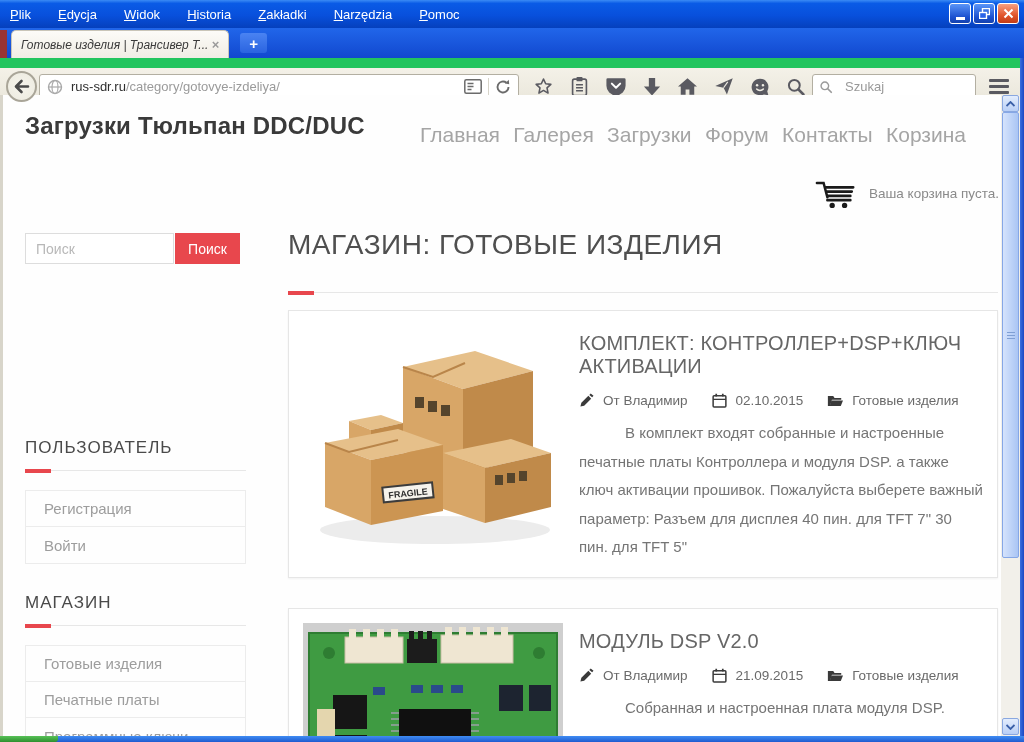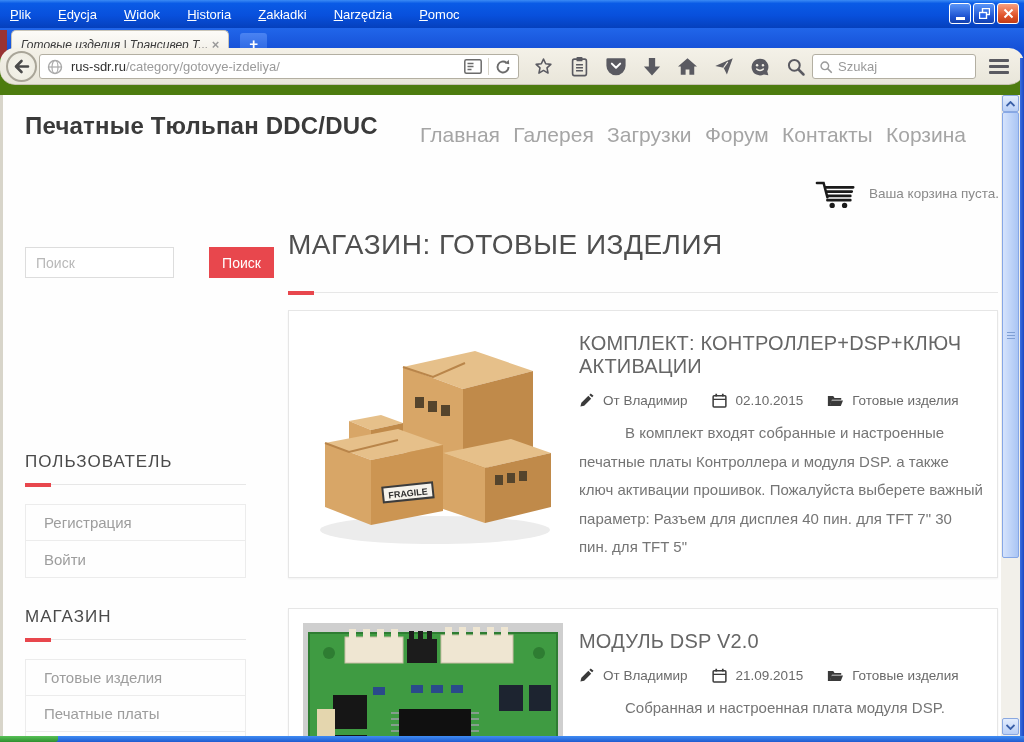--- a/index.html
+++ b/index.html
@@ -1,18 +1,18 @@
 <!DOCTYPE html>
 <html><head>
 <meta charset="utf-8">
 <style>
   * { margin:0; padding:0; box-sizing:border-box; }
   html,body { width:1024px; height:742px; overflow:hidden; }
   body { font-family:"Liberation Sans", sans-serif; background:#fff; position:relative; }
-  .screen { position:absolute; inset:0; width:1024px; height:742px; overflow:hidden; background:#4d7c0f; }
+  .screen { position:absolute; inset:0; width:1024px; height:742px; overflow:hidden; background:#22c55e; }
 
   
   .titlebar { position:absolute; top:0; left:0; right:0; height:28px;
     background:linear-gradient(#3b8bf5 0%, #0a5be6 12%, #0850dc 55%, #0540bd 100%);
     display:flex; align-items:center; padding-left:10px; }
   .menu-item { display:inline-block; color:#fff; font-size:13px; margin-right:27px; cursor:default; }
   .menu-item::first-letter { text-decoration:underline; }
   .win-buttons { position:absolute; right:5px; top:3px; display:flex; gap:2px; }
   .win-btn { width:22px; height:21px; border-radius:3px; border:1px solid #fff;
     display:flex; align-items:center; justify-content:center; }
@@ -28,37 +28,37 @@
     background:linear-gradient(#fcfbf8,#f0ede4); border:1px solid #c9c5b8; border-bottom:none;
     border-radius:5px 5px 0 0; display:flex; align-items:center; padding:0 9px;
     font-size:12px; color:#3a3a3a; }
   .tab-label { white-space:nowrap; overflow:hidden; }
   .tab-close { margin-left:auto; color:#9a9a9a; font-size:13px; font-weight:bold; line-height:1; }
   .newtab-btn { position:absolute; left:240px; bottom:5px; width:27px; height:20px; border-radius:3px;
     background:linear-gradient(#4a83f2,#2a64e0); color:#fff; font-size:15px; font-weight:bold;
     display:flex; align-items:center; justify-content:center; }
 
   
-  .navbar { position:absolute; top:48px; left:0; right:0; height:37px;
-    background:linear-gradient(#f4f1e8,#e9e6da); border-bottom:1px solid #c7c3b4;border-radius:15px; }
+  .navbar { position:absolute; top:68px; left:0; right:0; height:37px;
+    background:linear-gradient(#f4f1e8,#e9e6da); border-bottom:1px solid #c7c3b4; }
   .back-btn { position:absolute; left:6px; top:3px; width:31px; height:31px; border-radius:50%;
     background:radial-gradient(#f6f4ec,#eceadf); border:2px solid #a9a598;
     display:flex; align-items:center; justify-content:center; z-index:2; }
   .urlbar { position:absolute; left:39px; top:6px; width:480px; height:25px; background:#fff;
     border:1px solid #b3afa2; border-radius:3px; display:flex; align-items:center; padding:0 7px; }
   .url-text { font-size:13px; margin-left:8px; flex:1; white-space:nowrap; overflow:hidden; }
   .url-domain { color:#2f2f2f; }
   .url-path { color:#9b9b9b; }
   .urlbar-sep { width:1px; height:17px; background:#d7d4c9; margin:0 6px; }
   .tool-icons { position:absolute; left:530px; top:6px; display:flex; align-items:center; }
   .tool-btn { width:27px; height:25px; display:flex; align-items:center; justify-content:center; margin-right:9px; }
   .ff-searchbox { position:absolute; left:812px; top:6px; width:164px; height:25px; background:#fff;
     border:1px solid #b3afa2; border-radius:3px; display:flex; align-items:center; padding:0 6px; }
   .ff-search-input { border:none; outline:none; font-size:13px; color:#444; width:110px;
-    margin-left:5px; font-family:"Liberation Sans",sans-serif; background:transparent; }
+    margin-left:12px; font-family:"Liberation Sans",sans-serif; background:transparent; }
   .ff-search-input::placeholder { color:#999; }
   .hamburger { position:absolute; left:989px; top:8px; width:24px; height:21px;
     display:flex; flex-direction:column; justify-content:center; gap:3px; }
   .hamburger span { display:block; width:20px; height:3px; background:#5a5a61; border-radius:1px; }
 
   
   .window-border-right { position:absolute; right:0; top:58px; width:4px; height:678px;
     background:linear-gradient(90deg,#3a6fe0,#1a47c2); }
   .window-border-left { position:absolute; left:0; top:95px; width:3px; height:641px; background:#d8d5ca; }
   .taskbar { position:absolute; bottom:0; left:0; right:0; height:6px;
@@ -83,21 +83,21 @@
     background:#fefefe; overflow:hidden; }
   .site-title { position:absolute; left:22px; top:17px; font-size:24px; font-weight:bold;
     color:#3a3a3a; letter-spacing:0.2px; }
   .site-nav { position:absolute; left:417px; top:28px; width:546px; display:flex;
     justify-content:space-between; }
   .site-nav a { font-size:21px; color:#a5a5a5; text-decoration:none; }
   .cart-status { position:absolute; left:812px; top:83px; display:flex; align-items:center; gap:12px; }
   .cart-status-text { font-size:13.5px; color:#8a8a8a; }
 
   
-  .sidebar { position:absolute; left:22px; top:152px; width:249px; }
+  .sidebar { position:absolute; left:22px; top:138px; width:215px; }
   .sb-search { display:flex; justify-content:space-between; }
   .sb-search input { width:149px; height:31px; border:1px solid #ddd; padding:0 10px;
     font-size:14px; color:#555; font-family:"Liberation Sans",sans-serif; outline:none; }
   .sb-search input::placeholder { color:#b8b8b8; }
   .sb-search button { width:65px; height:31px; background:#e8474d; color:#fff; border:none;
     font-size:14px; font-family:"Liberation Sans",sans-serif; }
   .sb-section { position:absolute; left:0; width:221px; }
   .sb-sec-1 { top:205px; } .sb-sec-2 { top:360px; }
   .sb-heading { font-size:17px; color:#4a4a4a; letter-spacing:1px; }
   .accent-line { position:relative; height:4px; margin-top:11px; }
@@ -250,21 +250,21 @@
     </div>
     <div class="hamburger">
       <span></span>
         <span></span>
         <span></span>
     </div>
   </div>
 
   <div class="viewport">
 
-    <div class="site-title">Печатные Тюльпан DDC/DUC</div>
+    <div class="site-title">Загрузки Тюльпан DDC/DUC</div>
 
     <div class="site-nav">
       <a href="#">Главная</a>
       <a href="#">Галерея</a>
       <a href="#">Загрузки</a>
       <a href="#">Форум</a>
       <a href="#">Контакты</a>
       <a href="#">Корзина</a>
     </div>
 

